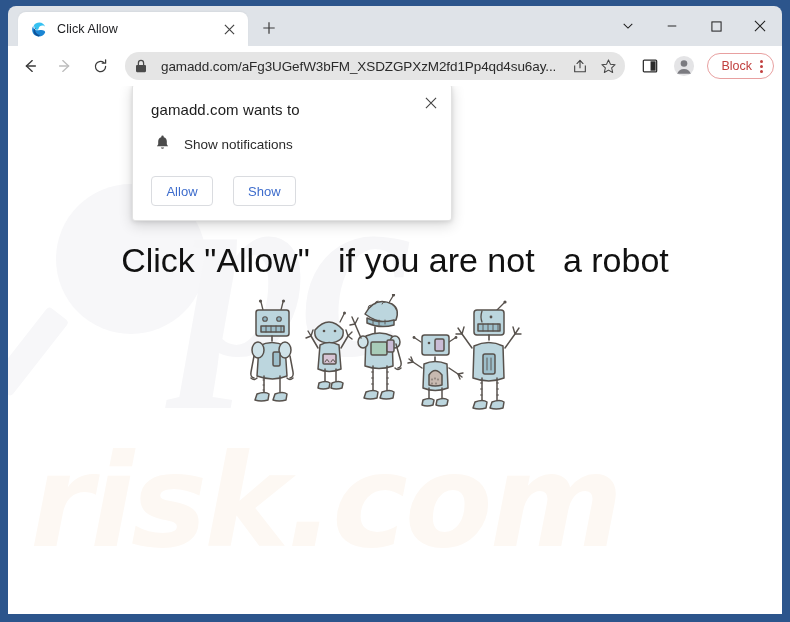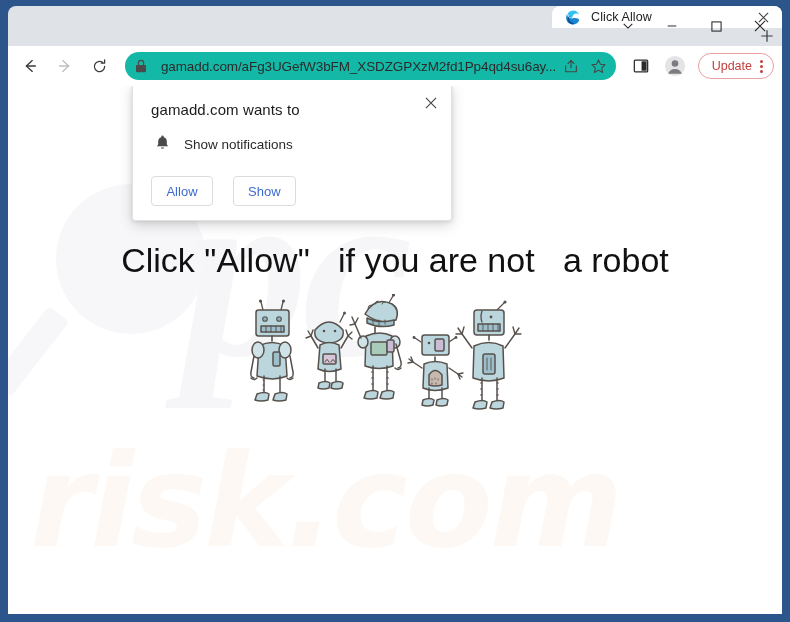--- a/index.html
+++ b/index.html
@@ -22,21 +22,20 @@
 
   
   #tab-strip {
     position: relative;
     height: 40px;
     background: #dfe3e8;
     border-radius: 8px 8px 0 0;
     display: flex;
     align-items: flex-end;
     padding-left: 10px;
-    flex-direction: column;
   }
 
   #browser-tab {
     position: relative;
     width: 230px;
     height: 34px;
     background: #ffffff;
     border-radius: 8px 8px 0 0;
     display: flex;
     align-items: center;
@@ -113,21 +112,21 @@
     display: flex;
     align-items: center;
     justify-content: center;
     border-radius: 50%;
     margin-right: 3px;
   }
 
   #address-bar {
     flex: 1 1 auto;
     height: 28px;
-    background: #14b8a6;
+    background: #e5e5e5;
     border-radius: 14px;
     display: flex;
     align-items: center;
     padding: 0 4px 0 10px;
     margin: 0 6px;
     min-width: 0;
   }
 
   #lock-icon { flex: 0 0 16px; margin-right: 10px; display:flex; align-items:center; }
 
@@ -434,21 +433,21 @@
 
     <div class="tb-icon">
       <svg width="22" height="22" viewBox="0 0 24 24">
         <circle cx="12" cy="12" r="11" fill="#e4e4e6"></circle>
         <circle cx="12" cy="9.3" r="3.6" fill="#7b7b80"></circle>
         <path d="M4.6 20.5 a7.8 7.8 0 0 1 14.8 0 Z" fill="#7b7b80"></path>
       </svg>
     </div>
 
     <div id="update-button">
-      <span id="update-label">Update</span>
+      <span id="update-label">Block</span>
       <span id="update-menu-dots">
         <i></i>
           <i></i>
           <i></i>
       </span>
     </div>
   </div>
 
   <div id="page-viewport">
 

